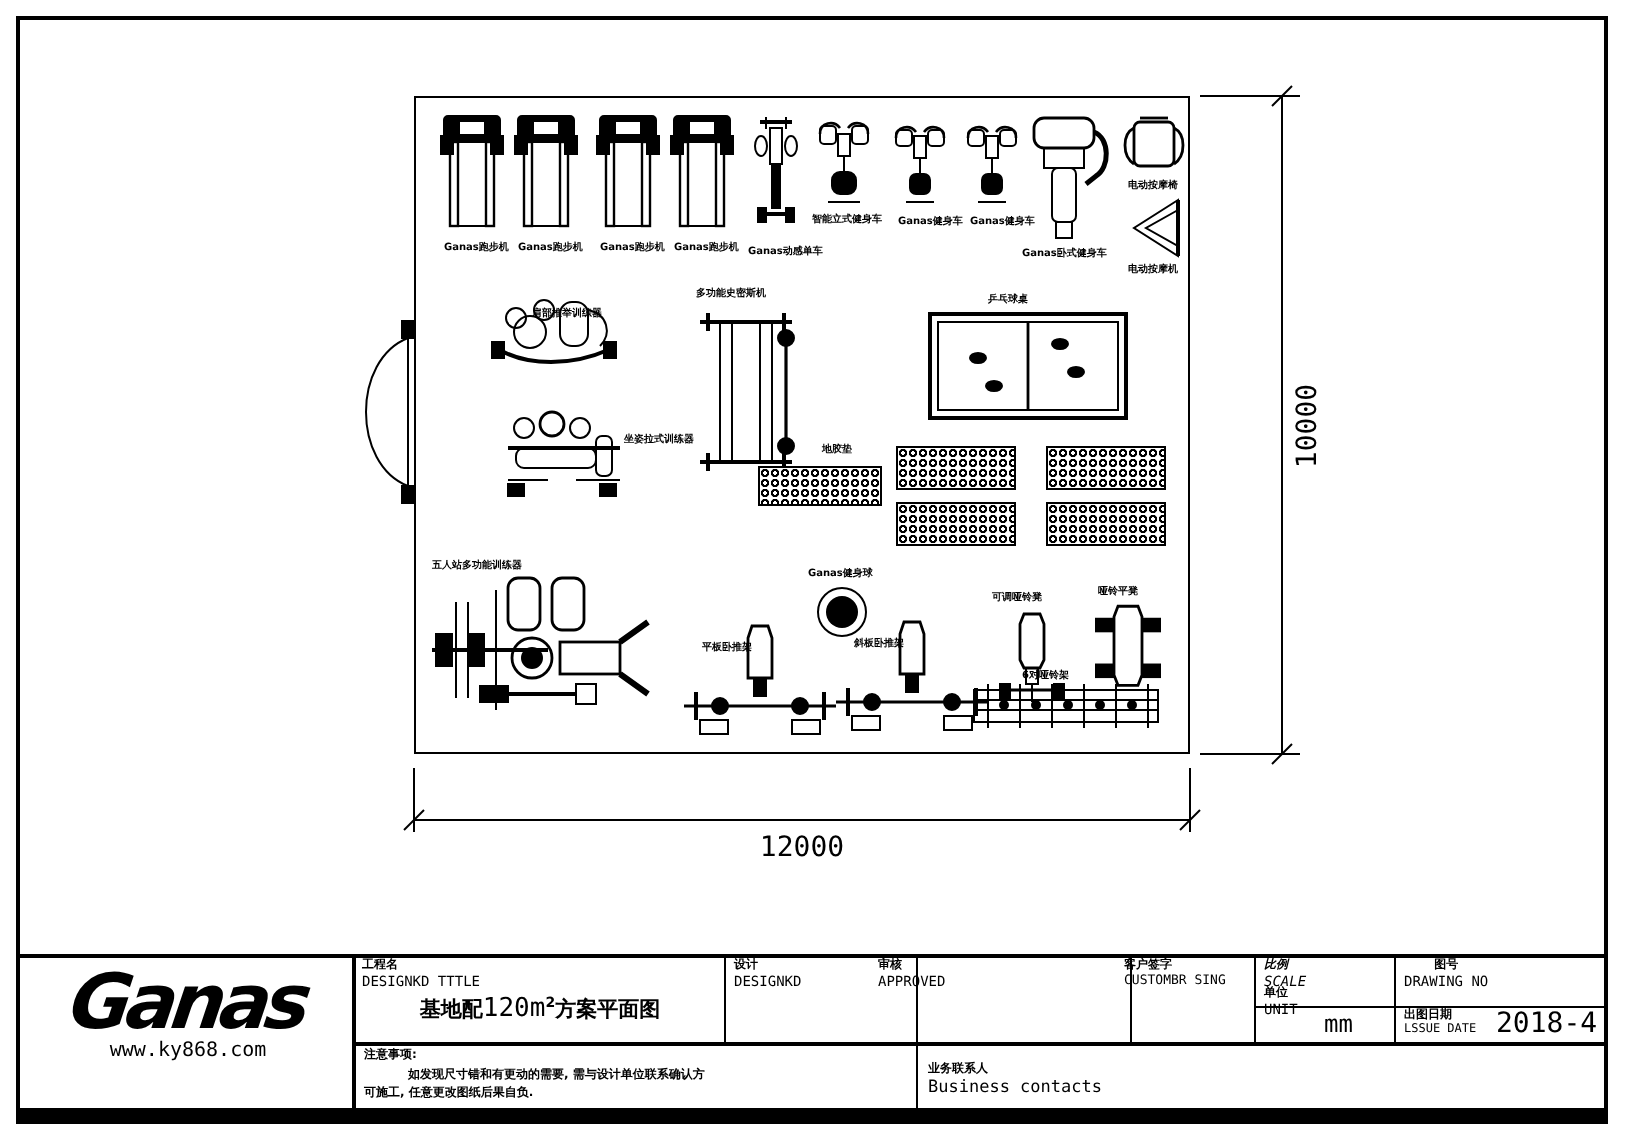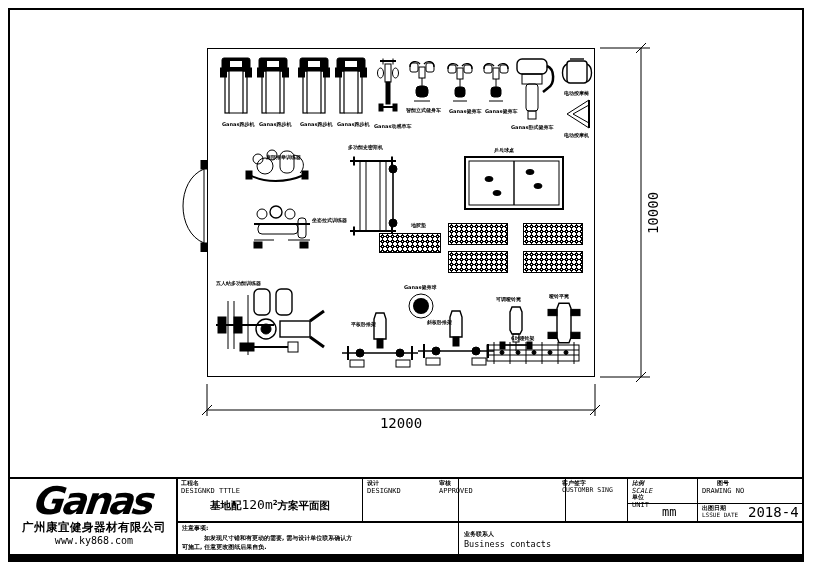--- a/index.html
+++ b/index.html
@@ -341,21 +341,20 @@
   <div class="abs tline" style="left:362px;top:477px;width:1px;height:45px;"></div>
   <div class="abs tline" style="left:458px;top:477px;width:1px;height:84px;"></div>
   <div class="abs tline" style="left:565px;top:477px;width:1px;height:45px;"></div>
   <div class="abs tline" style="left:627px;top:477px;width:1px;height:45px;"></div>
   <div class="abs tline" style="left:697px;top:477px;width:1px;height:45px;"></div>
   <div class="abs tline" style="left:627px;top:503px;width:177px;height:1px;"></div>
   <div class="abs tline" style="left:176px;top:521px;width:628px;height:1.5px;"></div>
 
   <div class="abs" style="left:14px;top:482px;width:160px;text-align:center;">
     <div id="logo">Ganas</div>
-    <div id="company">广州康宜健身器材有限公司</div>
     <div id="website">www.ky868.com</div>
   </div>
 
   <div class="abs tb-lbl" style="left:181px;top:480px;">
     <span class="zh">工程名</span>
     <span class="en">DESIGNKD TTTLE</span>
   </div>
   <div class="abs tb-title" style="left:181px;top:497px;width:178px;">
     <span>基地配</span><span class="big">120m</span><sup>2</sup><span>方案平面图</span>
   </div>

